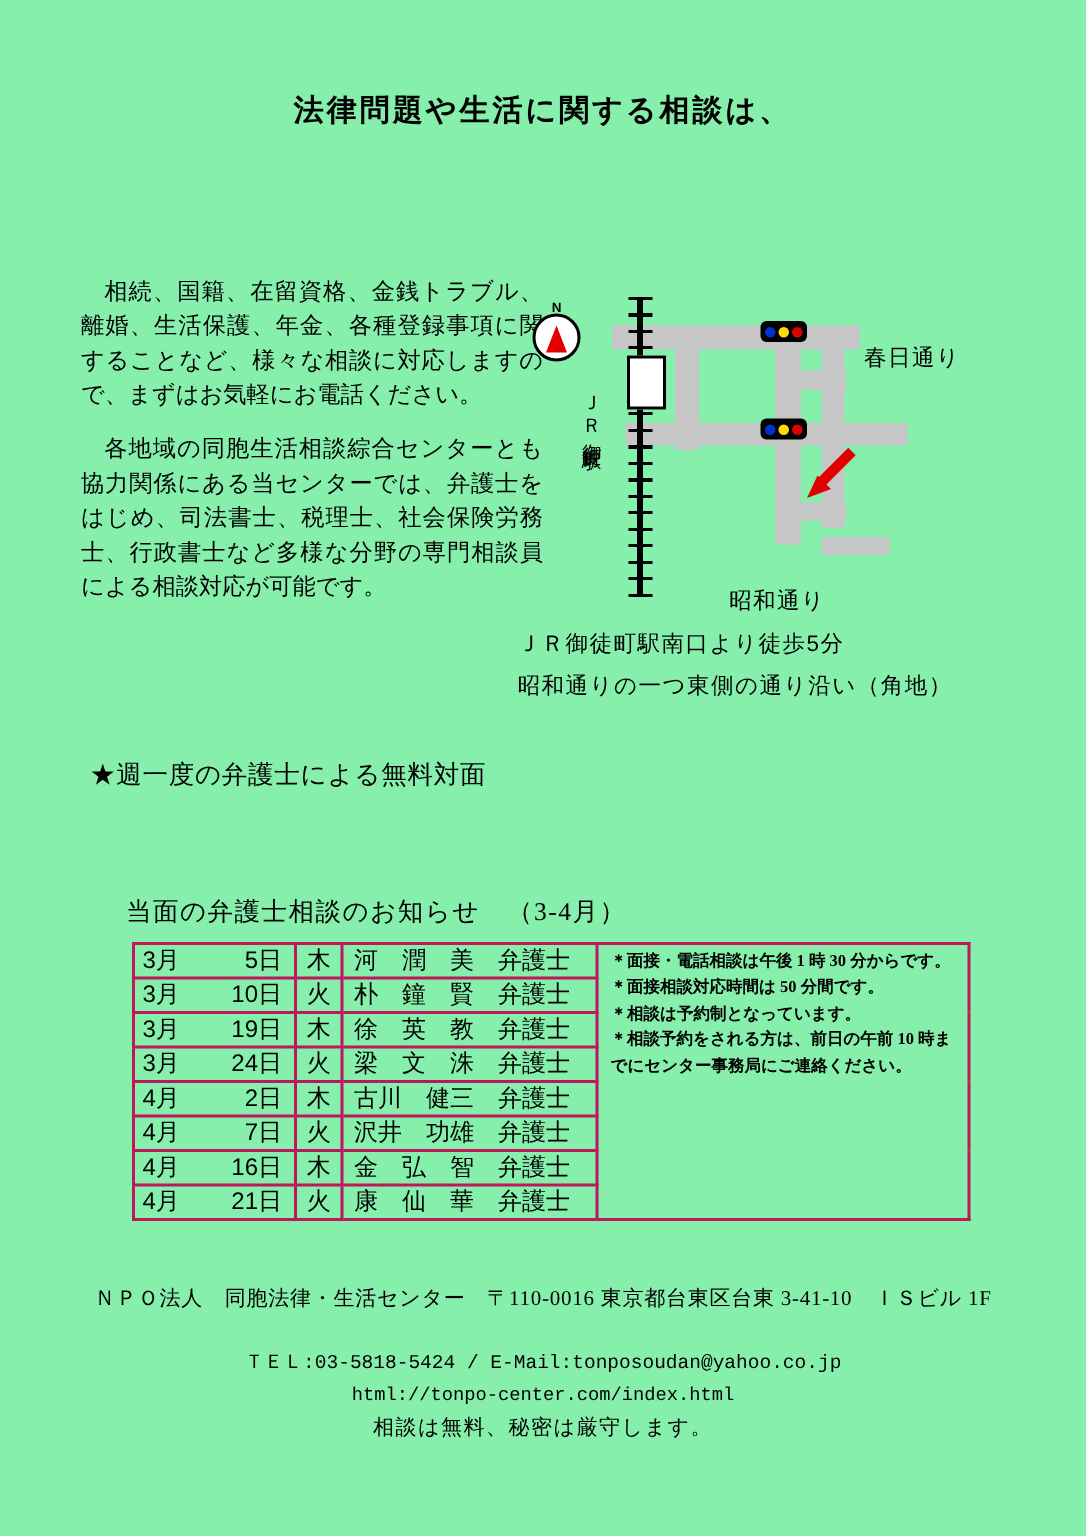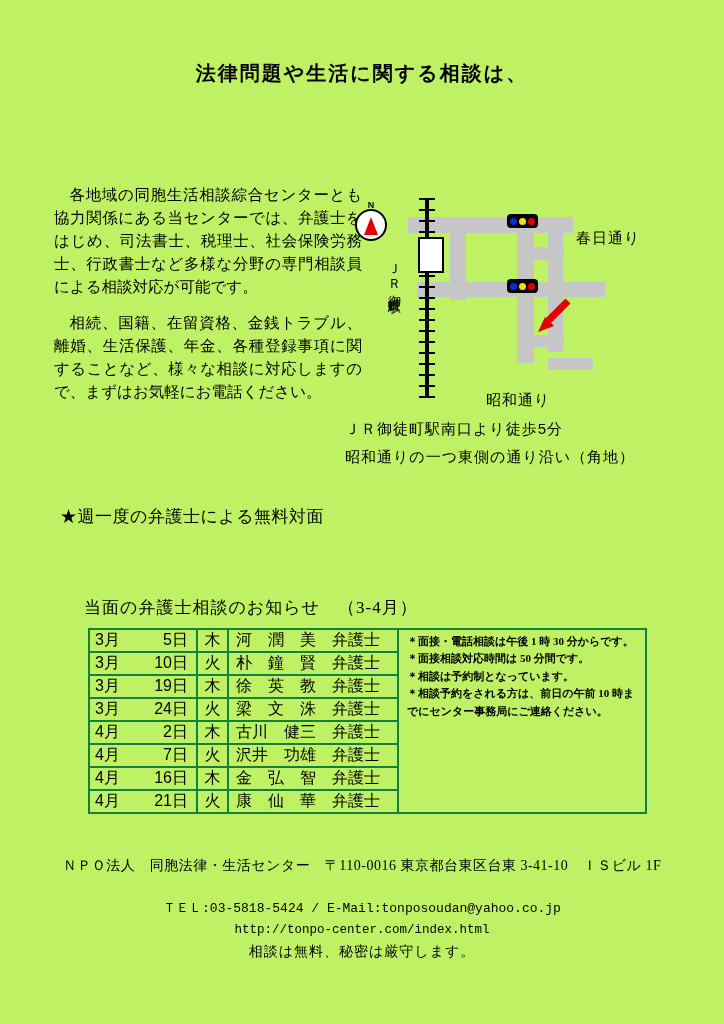--- a/index.html
+++ b/index.html
@@ -1,16 +1,16 @@
 <!DOCTYPE html>
 <html><head>
 <meta charset="utf-8">
 <style>
   html,body{margin:0;padding:0;background:#fff;}
-  .page{position:relative;width:724px;height:1024px;background:#bef264;overflow:hidden;
+  .page{position:relative;width:724px;height:1024px;background:#86efac;overflow:hidden;
         font-family:"Liberation Serif",serif;color:#000;}
 
   
   .title{position:absolute;top:60px;left:0;width:724px;text-align:center;}
   .title .t1{font-size:20px;font-weight:bold;letter-spacing:2px;}
   .title .t2{font-size:21px;font-weight:bold;letter-spacing:1.5px;margin-top:30px;}
 
   
   .intro{position:absolute;left:54px;top:183px;width:308px;font-size:15.5px;line-height:23px;
          text-align:justify;}
@@ -42,21 +42,21 @@
   .map-caption2{position:absolute;left:345px;top:428px;font-size:15px;}
 
   
   .offer1{position:absolute;left:60px;top:505px;font-size:17px;letter-spacing:0.5px;}
   .offer2{position:absolute;left:221px;top:548px;font-size:17px;letter-spacing:0.5px;}
   .sched-head{position:absolute;left:84px;top:596px;font-size:17px;letter-spacing:1px;}
 
   
   .sched{position:absolute;left:88px;top:628px;border-collapse:collapse;table-layout:fixed;
          font-family:"Liberation Sans",sans-serif;font-size:16px;}
-  .sched td{border:2px solid #15803d;height:21px;padding:0;}
+  .sched td{border:2px solid #be185d;height:21px;padding:0;}
   .sched .c-date{width:106px;}
   .sched .c-day{width:29px;text-align:center;}
   .sched .c-name{width:161px;padding-left:7px;}
   .sched .c-notes{width:231px;vertical-align:top;
         font-family:"Liberation Serif",serif;font-size:11px;line-height:1.58;padding:3px 7px 0 8px;font-weight:bold;}
   .date-wrap{display:flex;justify-content:space-between;padding:0 8px 0 5px;}
   .note{margin:0;}
 
   
   .footer{position:absolute;left:0;top:857px;width:724px;text-align:center;}
@@ -68,22 +68,22 @@
 </head>
 <body>
 
 <div class="page">
 
   <div class="title">
     <div class="t1">法律問題や生活に関する相談は、</div>
   </div>
 
   <div class="intro">
+    <p>相続、国籍、在留資格、金銭トラブル、離婚、生活保護、年金、各種登録事項に関することなど、様々な相談に対応しますので、まずはお気軽にお電話ください。</p>
     <p>各地域の同胞生活相談綜合センターとも協力関係にある当センターでは、弁護士をはじめ、司法書士、税理士、社会保険労務士、行政書士など多様な分野の専門相談員による相談対応が可能です。</p>
-    <p>相続、国籍、在留資格、金銭トラブル、離婚、生活保護、年金、各種登録事項に関することなど、様々な相談に対応しますので、まずはお気軽にお電話ください。</p>
   </div>
 
   <div class="map">
 
     <div class="road" style="left:68px;top:22px;width:165px;height:16px;"></div>
     <div class="road" style="left:77px;top:87px;width:188px;height:15px;"></div>
     <div class="road" style="left:110px;top:22px;width:16px;height:83px;"></div>
     <div class="road" style="left:177px;top:22px;width:17px;height:146px;"></div>
     <div class="road" style="left:208px;top:22px;width:15px;height:135px;"></div>
     <div class="road" style="left:194px;top:52px;width:30px;height:13px;"></div>
@@ -212,17 +212,17 @@
           </td>
       <td class="c-day">火</td>
       <td class="c-name">康　仙　華　弁護士</td>
     </tr>
   </tbody>
     </table>
 
   <div class="footer">
     <div class="f1">ＮＰＯ法人　同胞法律・生活センター　〒110-0016 東京都台東区台東 3-41-10　ＩＳビル 1F</div>
     <div class="f2">ＴＥＬ:03-5818-5424 / E-Mail:tonposoudan@yahoo.co.jp</div>
-    <div class="f3">http://tonpo-center.com/index.html</div>
+    <div class="f3">html://tonpo-center.com/index.html</div>
     <div class="f4">相談は無料、秘密は厳守します。</div>
   </div>
 
 </div>
 
 </body></html>

